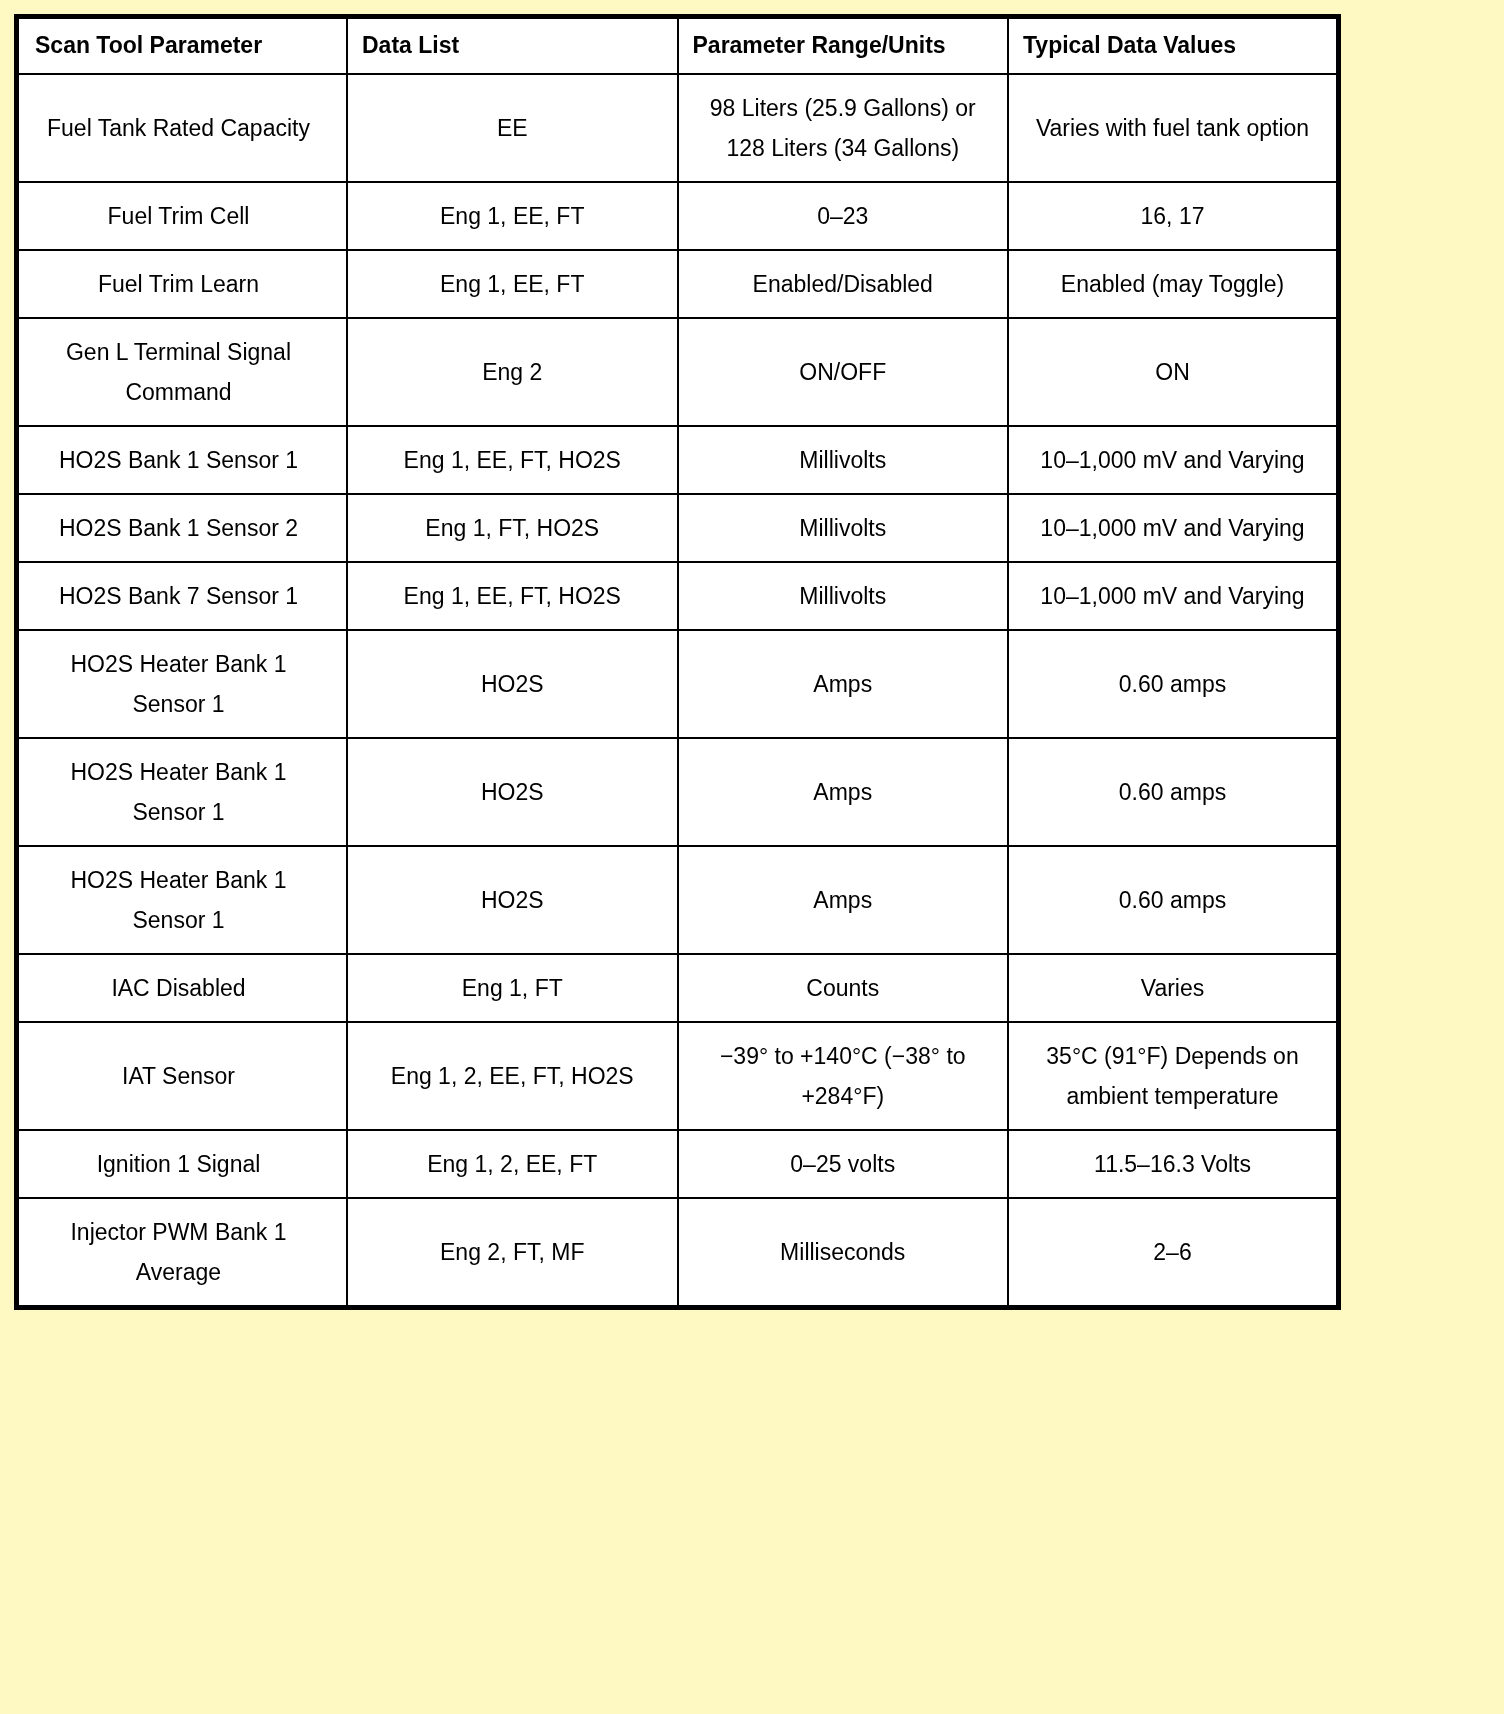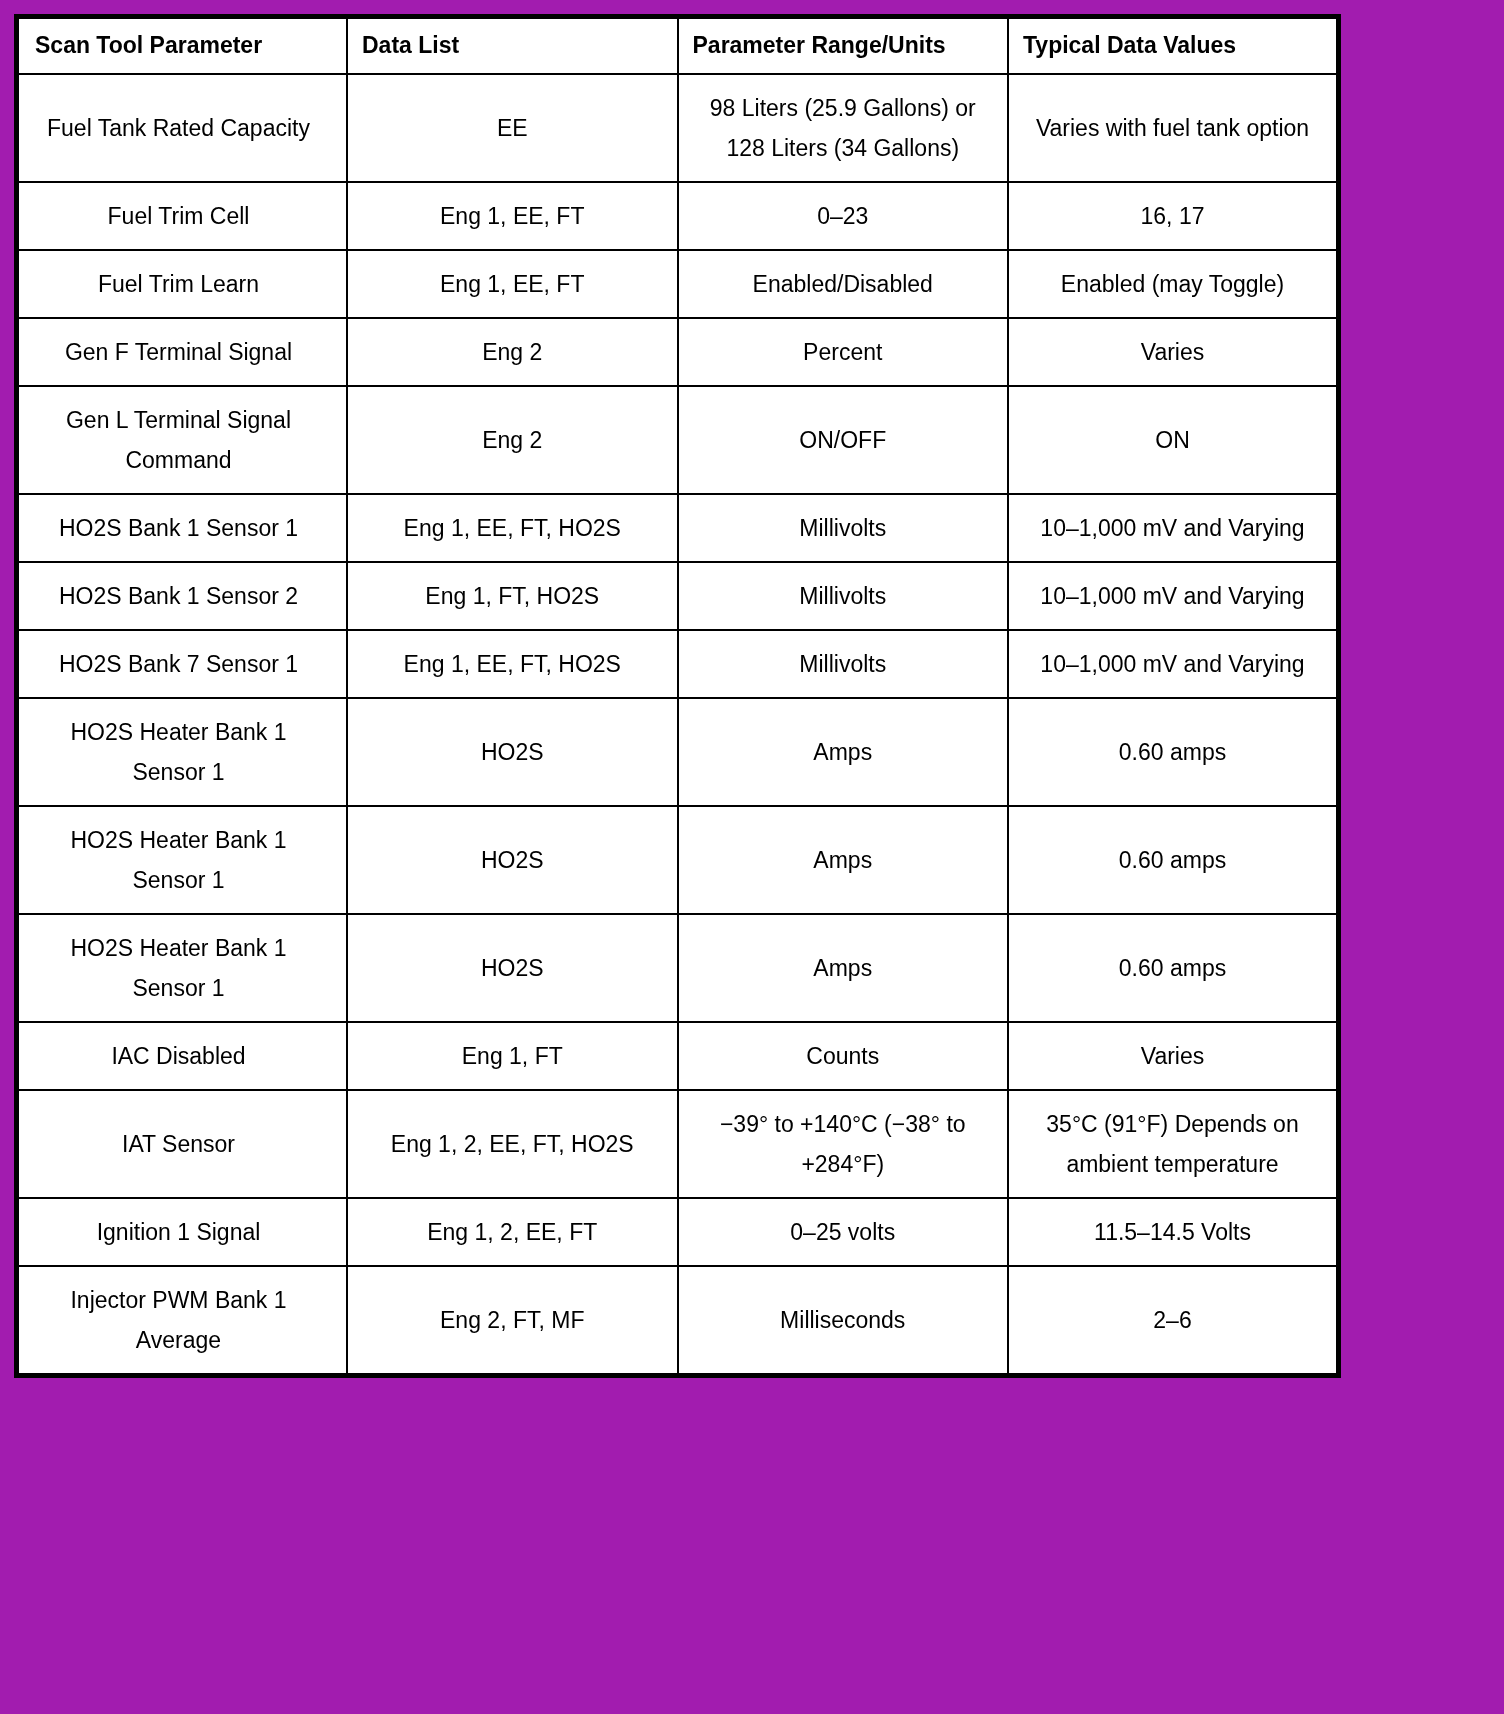--- a/index.html
+++ b/index.html
@@ -7,21 +7,21 @@
     padding: 0;
     background: #ffffff;
     font-family: "Liberation Sans", "DejaVu Sans", sans-serif;
     color: #000000;
   }
   .page {
     width: 1504px;
     min-height: 1714px;
     box-sizing: border-box;
     padding: 14px 16px 14px 14px;
-    background: #a21caf;
+    background: #fef9c3;
   }
   table.param-table {
     border-collapse: collapse;
     width: 1327px;
     table-layout: fixed;
     border: 5px solid #000000;
     background: #ffffff;
   }
   table.param-table col { width: 25%; }
   table.param-table th,
@@ -87,26 +87,20 @@
           <td>0–23</td>
           <td>16, 17</td>
         </tr>
         <tr>
           <td class="col-param">Fuel Trim Learn</td>
           <td>Eng 1, EE, FT</td>
           <td>Enabled/Disabled</td>
           <td>Enabled (may Toggle)</td>
         </tr>
         <tr>
-          <td class="col-param">Gen F Terminal Signal</td>
-          <td>Eng 2</td>
-          <td>Percent</td>
-          <td>Varies</td>
-        </tr>
-        <tr>
           <td class="col-param">Gen L Terminal Signal Command</td>
           <td>Eng 2</td>
           <td>ON/OFF</td>
           <td>ON</td>
         </tr>
         <tr>
           <td class="col-param">HO2S Bank 1 Sensor 1</td>
           <td>Eng 1, EE, FT, HO2S</td>
           <td>Millivolts</td>
           <td>10–1,000 mV and Varying</td>
@@ -150,21 +144,21 @@
         <tr>
           <td class="col-param">IAT Sensor</td>
           <td>Eng 1, 2, EE, FT, HO2S</td>
           <td>−39° to +140°C (−38° to +284°F)</td>
           <td>35°C (91°F) Depends on ambient temperature</td>
         </tr>
         <tr>
           <td class="col-param">Ignition 1 Signal</td>
           <td>Eng 1, 2, EE, FT</td>
           <td>0–25 volts</td>
-          <td>11.5–14.5 Volts</td>
+          <td>11.5–16.3 Volts</td>
         </tr>
         <tr>
           <td class="col-param">Injector PWM Bank 1 Average</td>
           <td>Eng 2, FT, MF</td>
           <td>Milliseconds</td>
           <td>2–6</td>
         </tr>
       </tbody>
   </table>
 </div>

